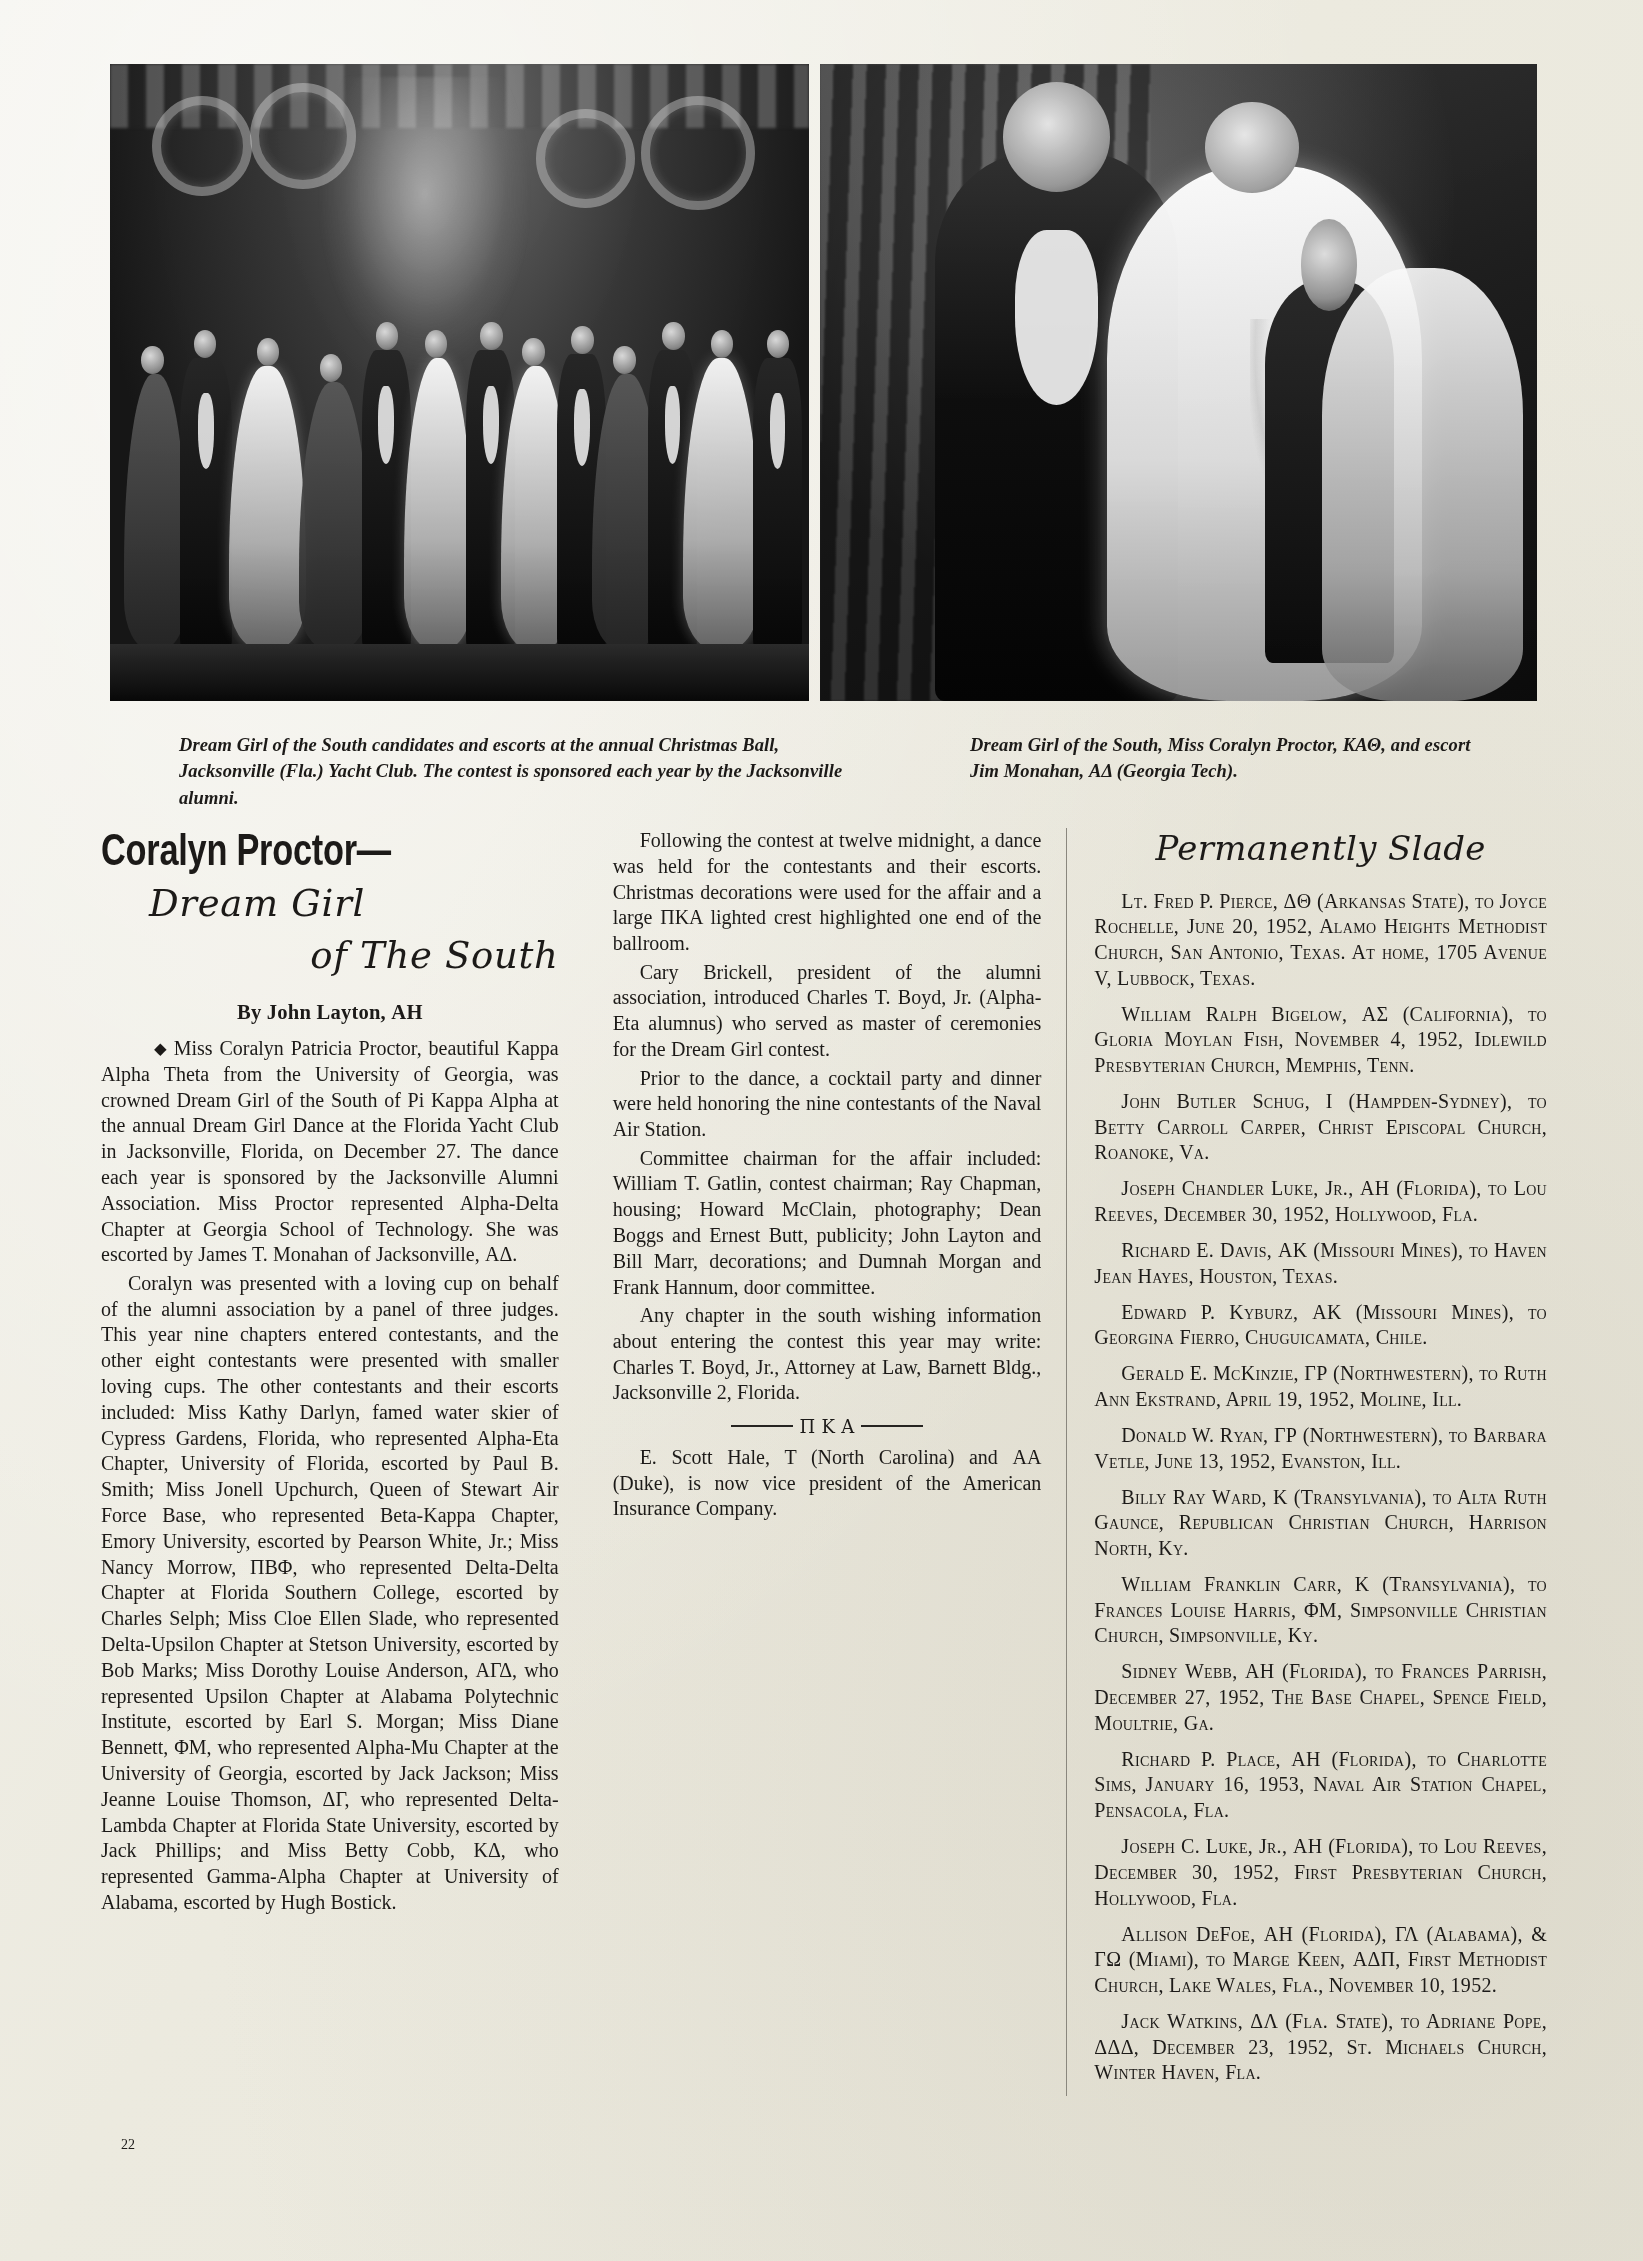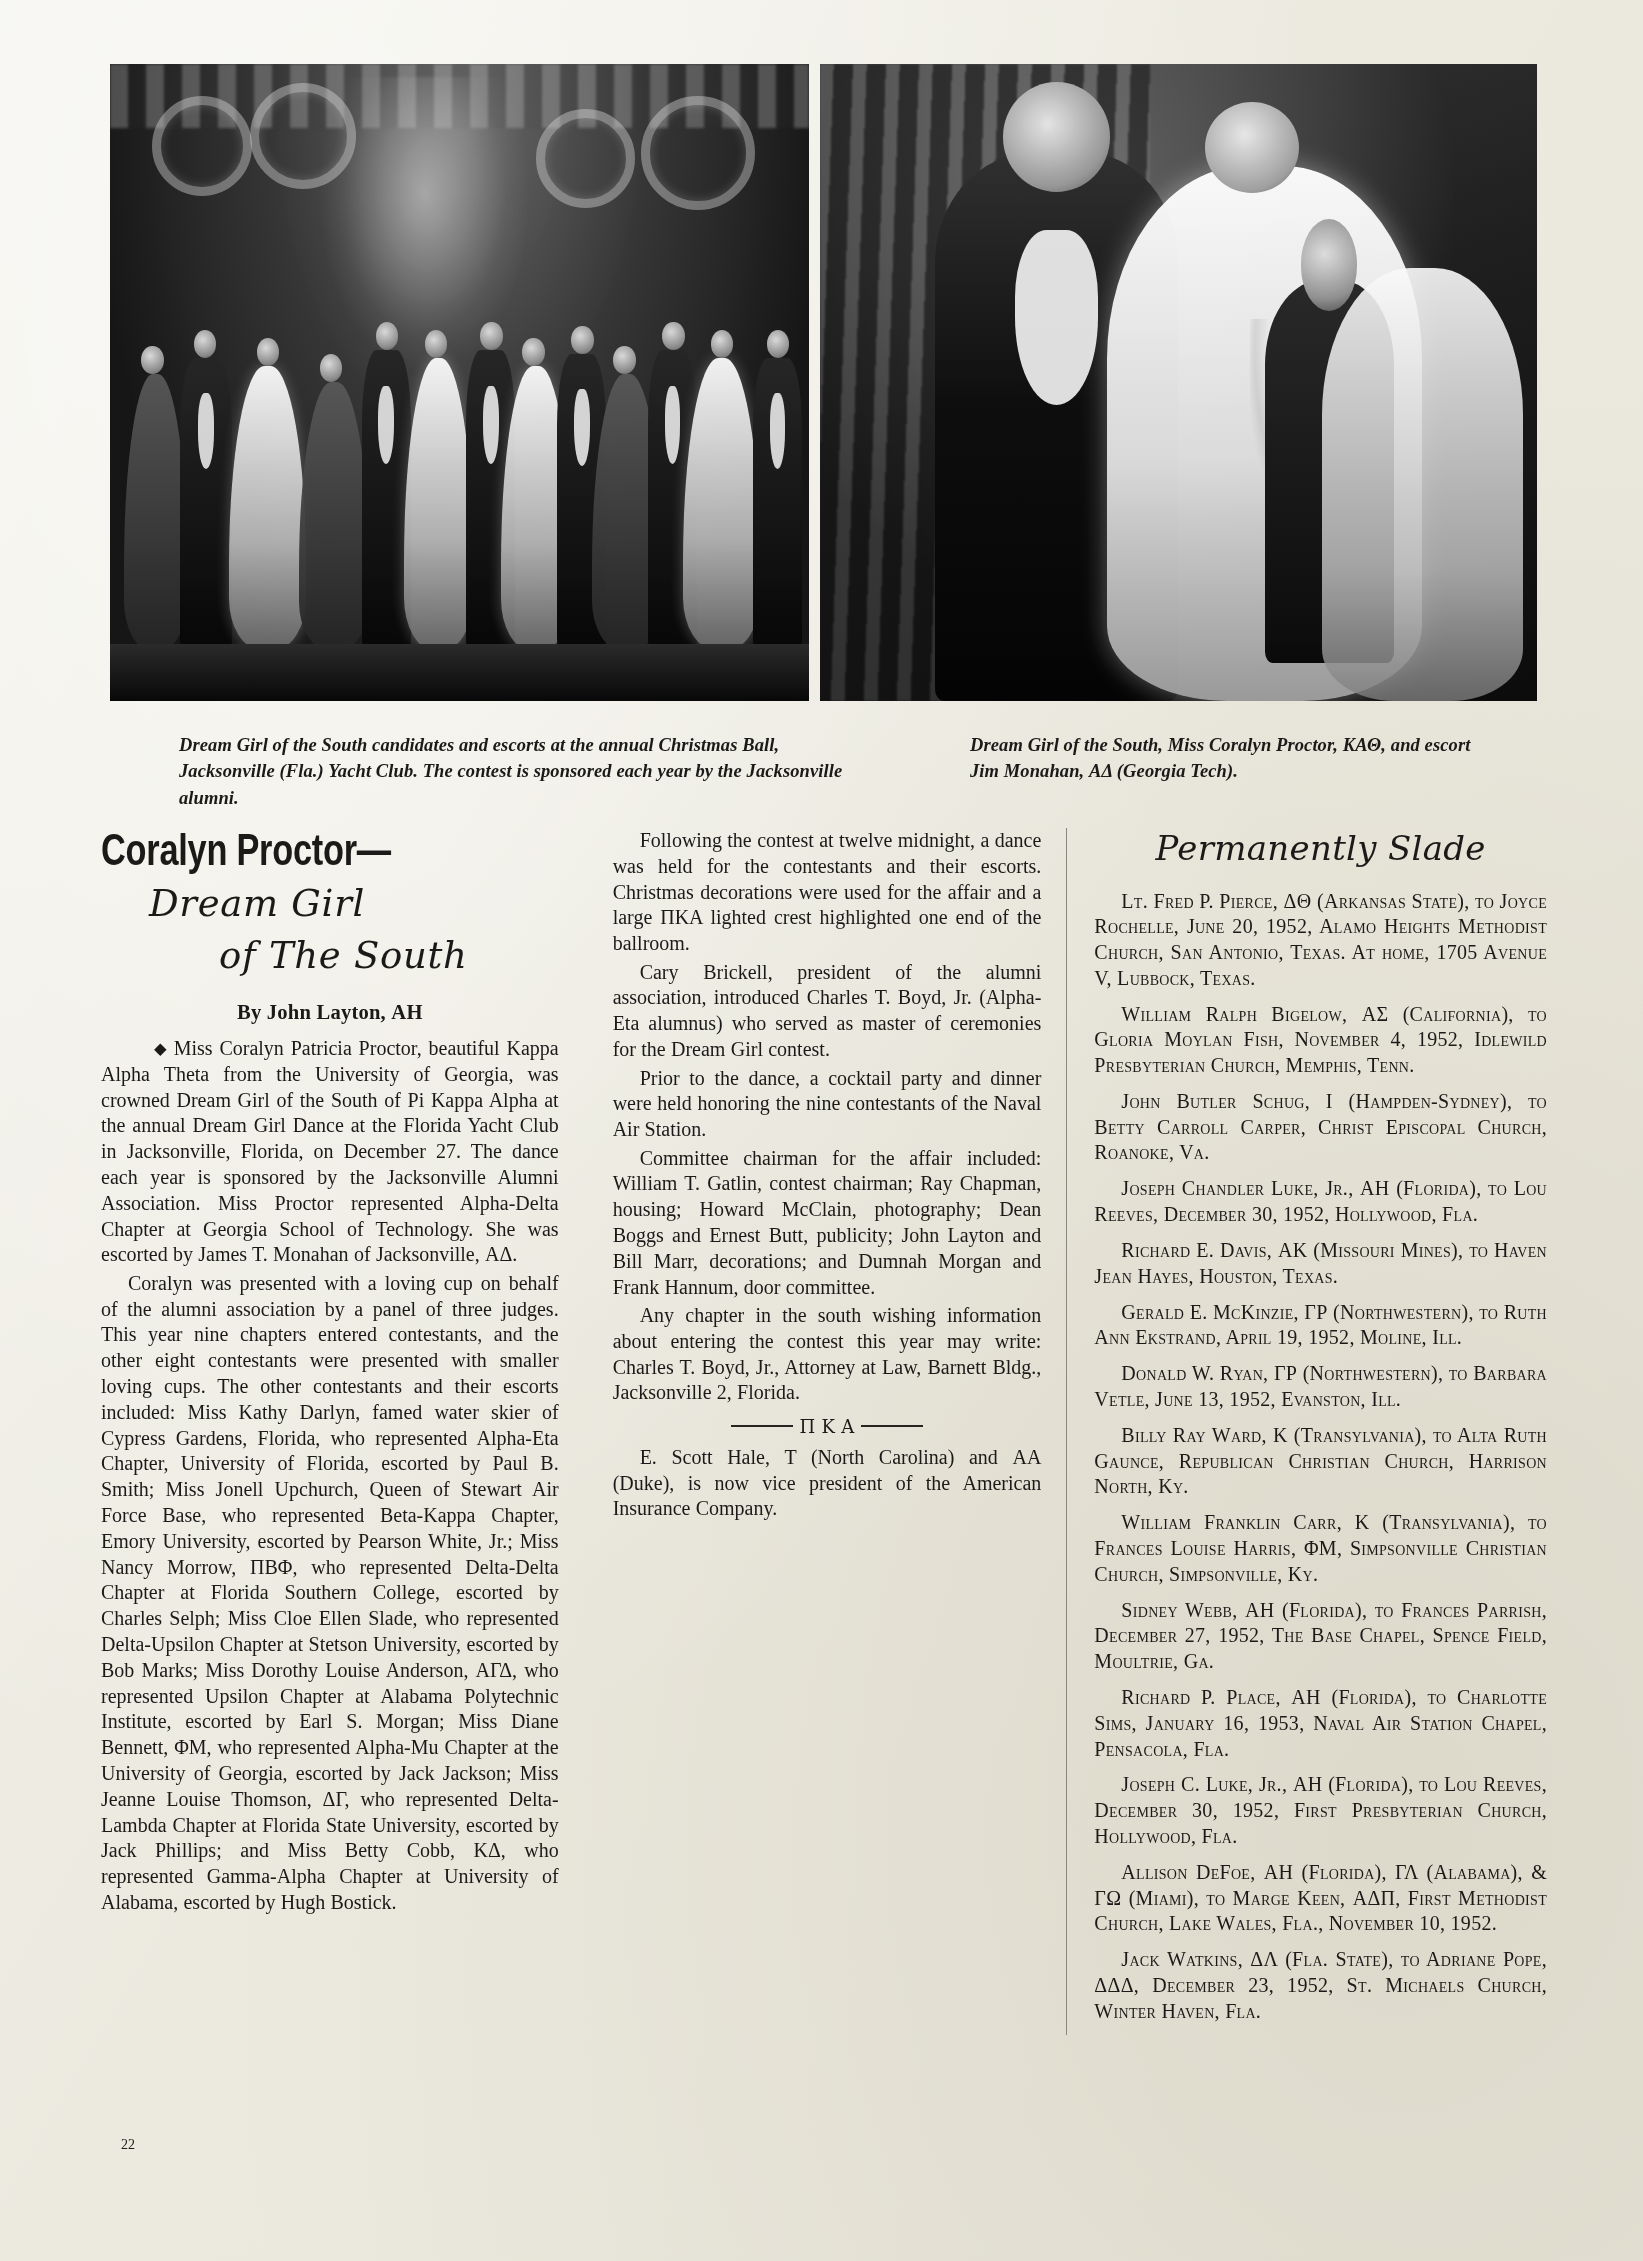--- a/index.html
+++ b/index.html
@@ -251,21 +251,21 @@
   }
   .hl-script {
     font-family: "DejaVu Serif", serif;
     font-style: italic;
     font-size: 37px;
     line-height: 1.15;
     letter-spacing: 0.7px;
     margin: 11px 0 0 0;
   }
   .hl-script.line1 { text-align: left; padding-left: 48px; }
-  .hl-script.line2 { text-align: center; padding-left: 27px; margin-top: 9.6px; }
+  .hl-script.line2 { text-align: right; padding-left: 27px; margin-top: 9.6px; }
   .byline {
     font-family: "Liberation Serif", serif;
     font-weight: bold;
     font-size: 20.6px;
     text-align: center;
     margin: 23px 0 12.3px 0;
     letter-spacing: 0.2px;
   }
 
   .script-head {
@@ -422,20 +422,21 @@
       </div>
 
       <div class="col col-3">
         <div class="script-head">Permanently Slade</div>
 
         <div class="entry sc">Lt. Fred P. Pierce, ΔΘ (Arkansas State), to Joyce Rochelle, June 20, 1952, Alamo Heights Methodist Church, San Antonio, Texas.  At home, 1705 Avenue V, Lubbock, Texas.</div>
         <div class="entry sc">William Ralph Bigelow, ΑΣ (California), to Gloria Moylan Fish, November 4, 1952, Idlewild Presbyterian Church, Memphis, Tenn.</div>
         <div class="entry sc">John Butler Schug, Ι (Hampden-Sydney), to Betty Carroll Carper, Christ Episcopal Church, Roanoke, Va.</div>
         <div class="entry sc">Joseph Chandler Luke, Jr., ΑΗ (Florida), to Lou Reeves, December 30, 1952, Hollywood, Fla.</div>
         <div class="entry sc">Richard E. Davis, ΑΚ (Missouri Mines), to Haven Jean Hayes, Houston, Texas.</div>
+        <div class="entry sc">Edward P. Kyburz, ΑΚ (Missouri Mines), to Georgina Fierro, Chuguicamata, Chile.</div>
         <div class="entry sc">Gerald E. McKinzie, ΓΡ (Northwestern), to Ruth Ann Ekstrand, April 19, 1952, Moline, Ill.</div>
         <div class="entry sc">Donald W. Ryan, ΓΡ (Northwestern), to Barbara Vetle, June 13, 1952, Evanston, Ill.</div>
         <div class="entry sc">Billy Ray Ward, Κ (Transylvania), to Alta Ruth Gaunce, Republican Christian Church, Harrison North, Ky.</div>
         <div class="entry sc">William Franklin Carr, Κ (Transylvania), to Frances Louise Harris, ΦΜ, Simpsonville Christian Church, Simpsonville, Ky.</div>
         <div class="entry sc">Sidney Webb, ΑΗ (Florida), to Frances Parrish, December 27, 1952, The Base Chapel, Spence Field, Moultrie, Ga.</div>
         <div class="entry sc">Richard P. Place, ΑΗ (Florida), to Charlotte Sims, January 16, 1953, Naval Air Station Chapel, Pensacola, Fla.</div>
         <div class="entry sc">Joseph C. Luke, Jr., ΑΗ (Florida), to Lou Reeves, December 30, 1952, First Presbyterian Church, Hollywood, Fla.</div>
         <div class="entry sc">Allison DeFoe, ΑΗ (Florida), ΓΛ (Alabama), &amp; ΓΩ (Miami), to Marge Keen, ΑΔΠ, First Methodist Church, Lake Wales, Fla., November 10, 1952.</div>
         <div class="entry sc">Jack Watkins, ΔΛ (Fla. State), to Adriane Pope, ΔΔΔ, December 23, 1952, St. Michaels Church, Winter Haven, Fla.</div>
       </div>

